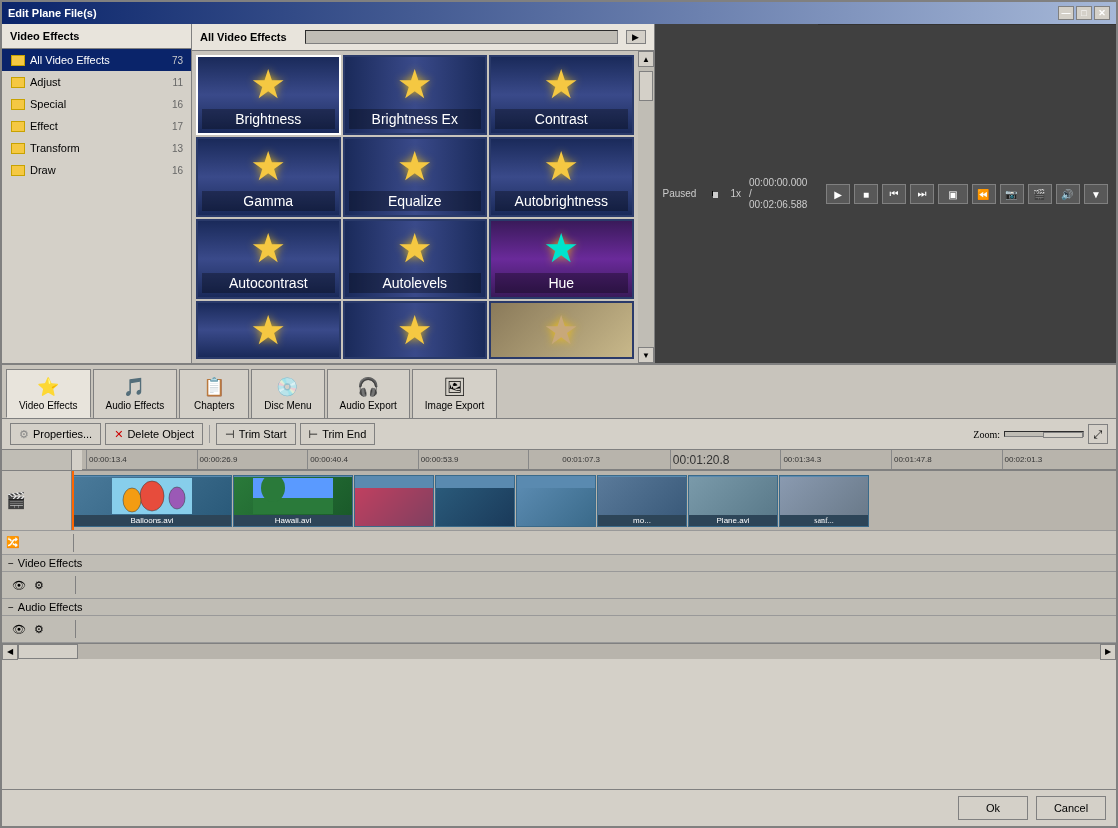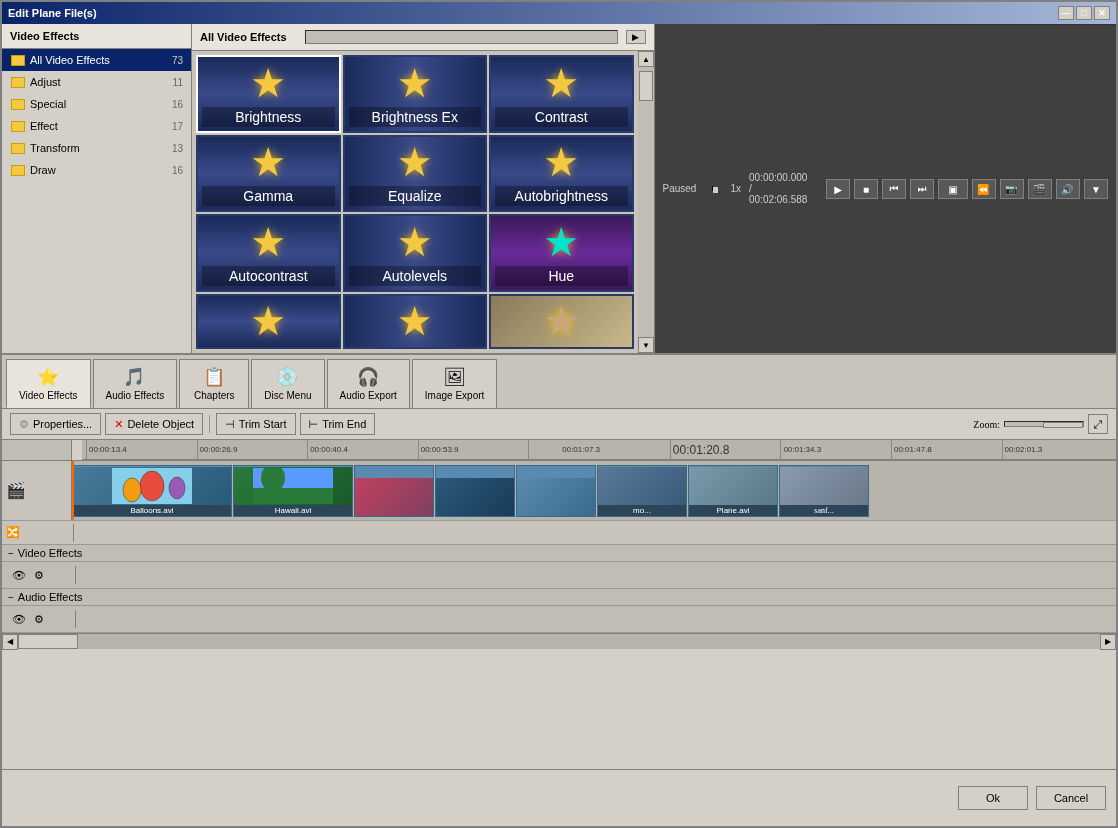--- a/index.html
+++ b/index.html
@@ -77,21 +77,21 @@
     .video-clip { height: 48px; display: flex; flex-direction: column; align-items: center; justify-content: flex-end; background: #5a8ab0; border: 1px solid #3a6a8a; cursor: pointer; position: relative; overflow: hidden; }
     .video-clip-label { font-size: 8px; color: white; background: rgba(0,0,0,0.5); width: 100%; text-align: center; padding: 1px; }
     
     
     .track-section { display: flex; align-items: center; padding: 2px 6px; background: #c0bdb5; border-bottom: 1px solid #999; font-size: 11px; cursor: pointer; }
     .track-section-icon { margin-right: 4px; font-size: 10px; }
     .track-icons-row { display: flex; align-items: center; padding: 2px 4px; background: #c0bdb5; border-bottom: 1px solid #999; gap: 4px; }
     .track-icon-btn { width: 18px; height: 18px; display: flex; align-items: center; justify-content: center; cursor: pointer; font-size: 11px; }
     
     
-    .bottom-bar { background: #d4d0c8; padding: 16px 10px; display: flex; justify-content: flex-end; gap: 8px; border-top: 1px solid #808080; }
+    .bottom-bar { background: #d4d0c8; padding: 6px 10px; display: flex; justify-content: flex-end; gap: 8px; border-top: 1px solid #808080; }
     .bottom-btn { width: 70px; height: 24px; background: #d4d0c8; border: 1px solid #808080; cursor: pointer; font-size: 11px; display: flex; align-items: center; justify-content: center; }
     
     
     .v-scrollbar { width: 16px; background: #c0bdb5; border-left: 1px solid #808080; display: flex; flex-direction: column; align-items: center; }
     .v-scroll-thumb { width: 14px; height: 30px; background: #d4d0c8; border: 1px solid #808080; margin: 2px 1px; }
     .scroll-arrow { width: 16px; height: 16px; background: #d4d0c8; border: 1px solid #808080; display: flex; align-items: center; justify-content: center; cursor: pointer; font-size: 8px; }
     
     
     .h-scrollbar { height: 16px; background: #c0bdb5; border-top: 1px solid #808080; display: flex; align-items: center; }
     .h-scroll-arrow { width: 16px; height: 16px; background: #d4d0c8; border: 1px solid #808080; display: flex; align-items: center; justify-content: center; cursor: pointer; font-size: 8px; flex-shrink: 0; }

